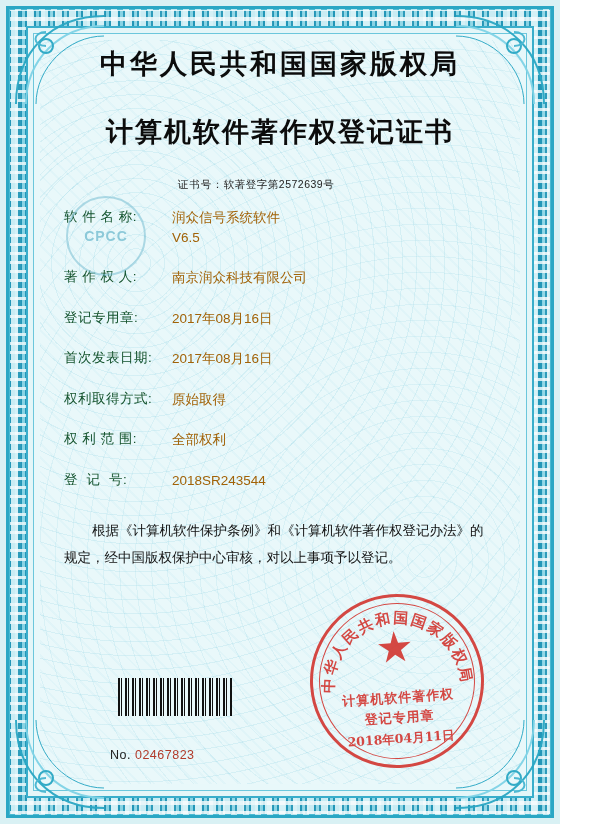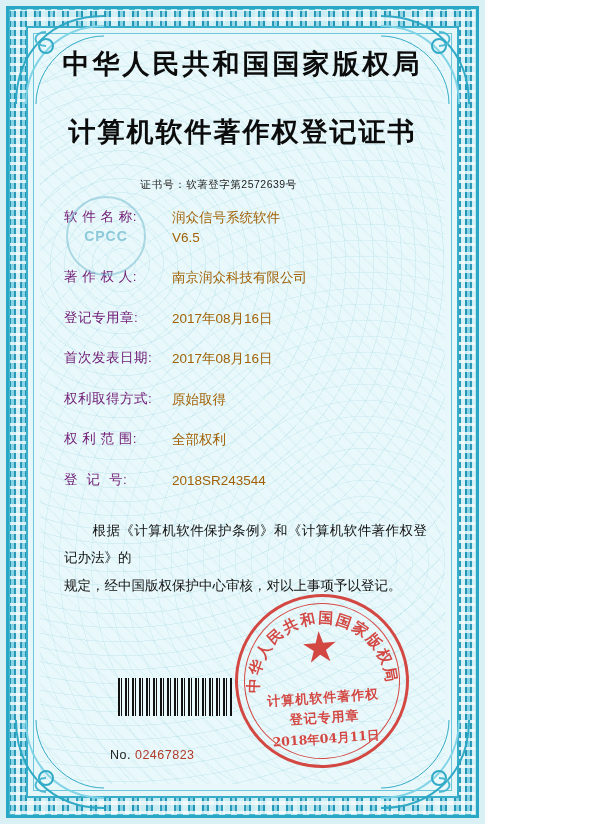--- a/index.html
+++ b/index.html
@@ -5,21 +5,21 @@
   html, body {
     margin: 0;
     padding: 0;
     background: #ffffff;
   }
   body {
     font-family: "Liberation Sans", sans-serif;
   }
   #cert {
     position: relative;
-    width: 485px;
+    width: 560px;
     height: 824px;
     overflow: hidden;
     background: #d9f1f4;
   }
   
   .frame-outer {
     position: absolute;
     left: 6px; top: 6px; right: 6px; bottom: 6px;
     border: 3px solid #2aa7c4;
     background:
@@ -117,21 +117,21 @@
   .field {
     display: flex;
     align-items: flex-start;
     margin-bottom: 21px;
     font-size: 13.5px;
     color: #111;
   }
   .field .k {
     width: 108px;
     flex: 0 0 108px;
-    color: #701a75;
+    color: #14532d;
     letter-spacing: .5px;
     white-space: pre;
   }
   .field .v {
     color: #a16207;
     line-height: 1.45;
   }
   .field .v .line2 { display: block; }
 
   .para {

